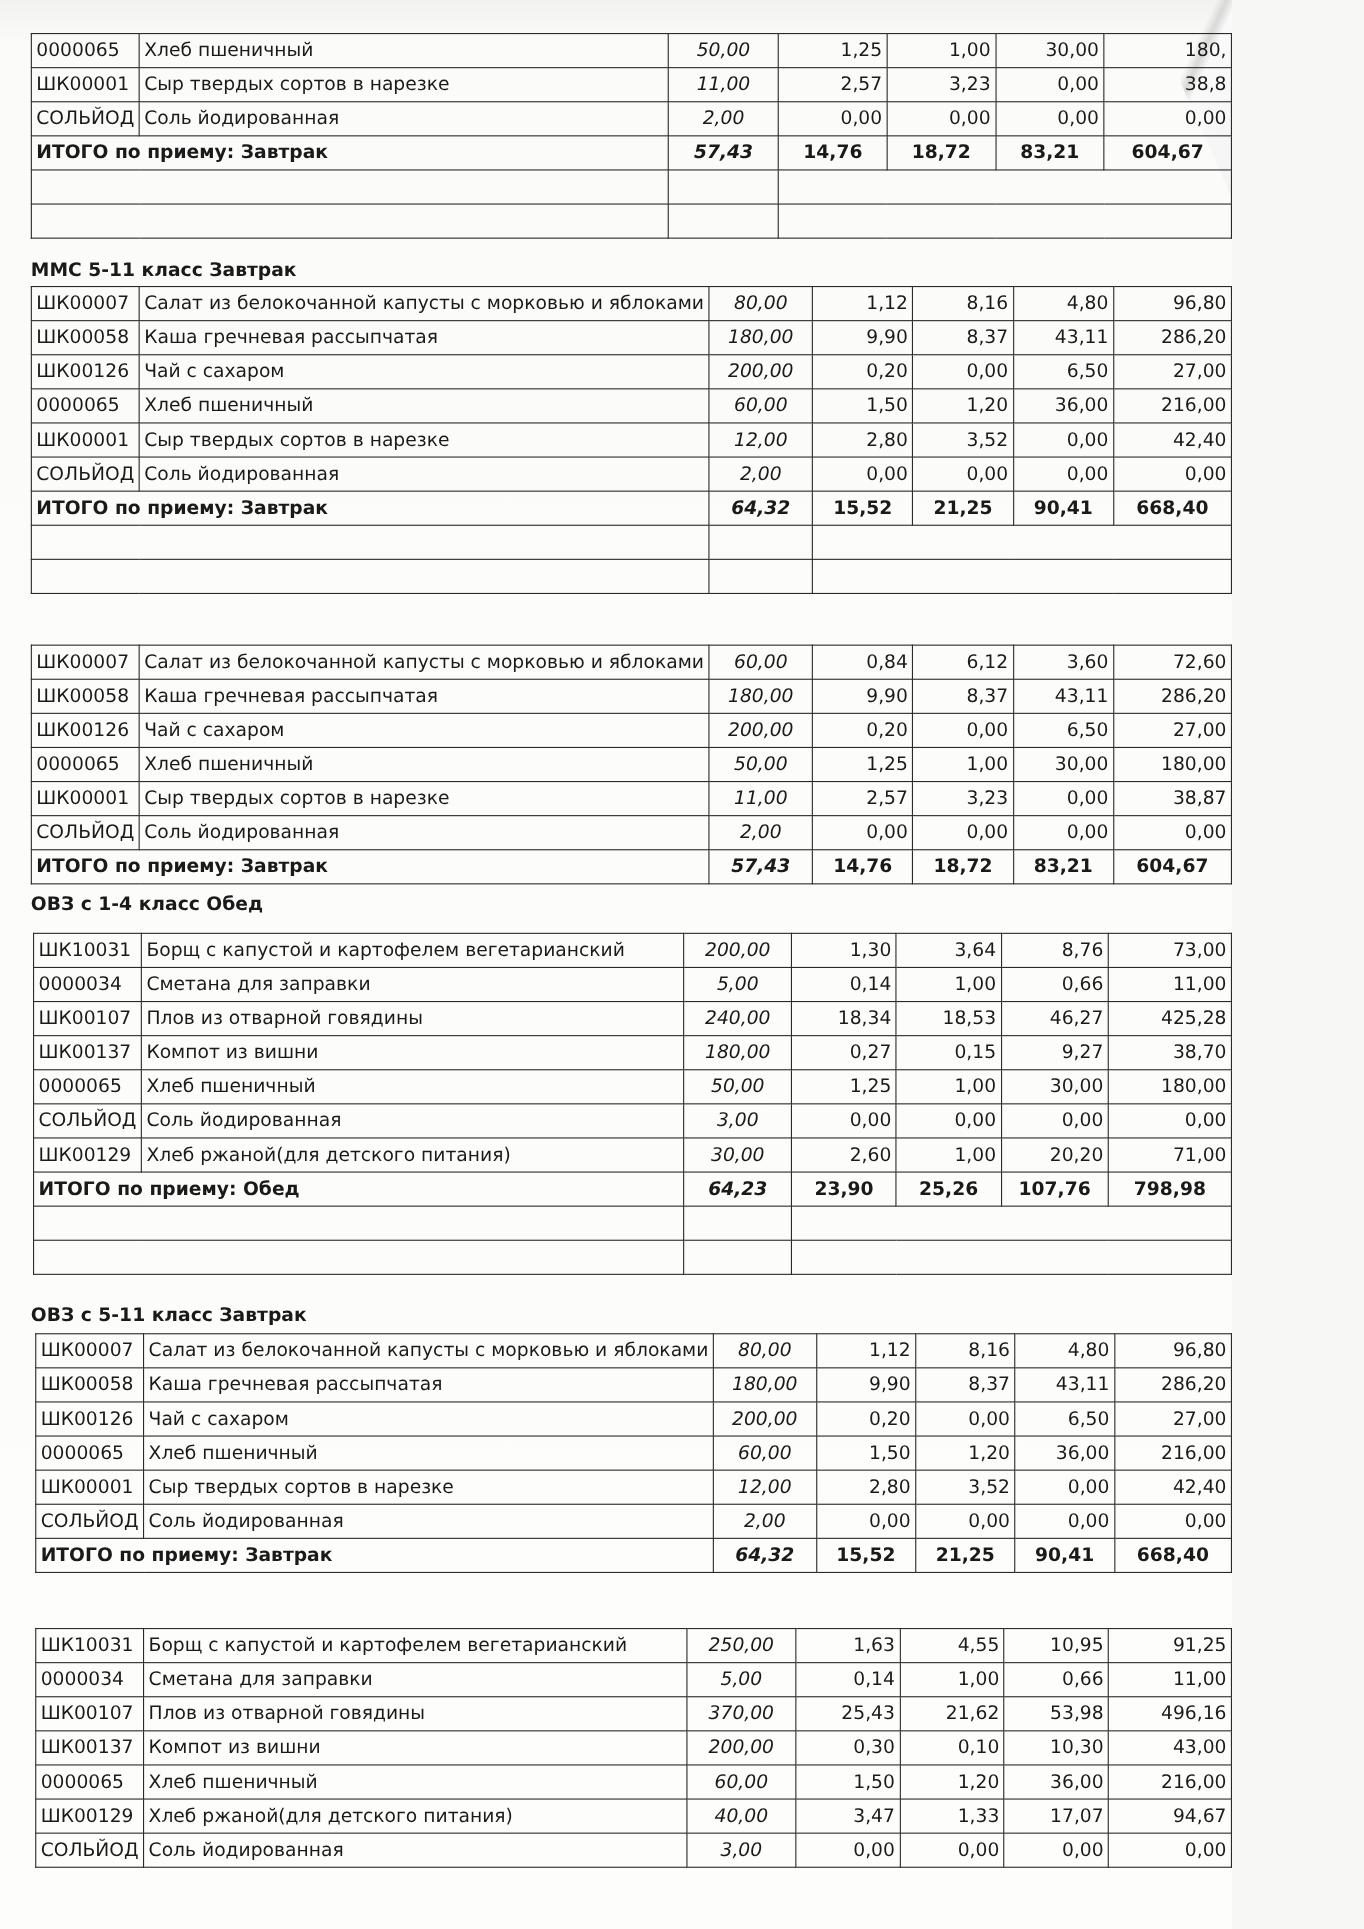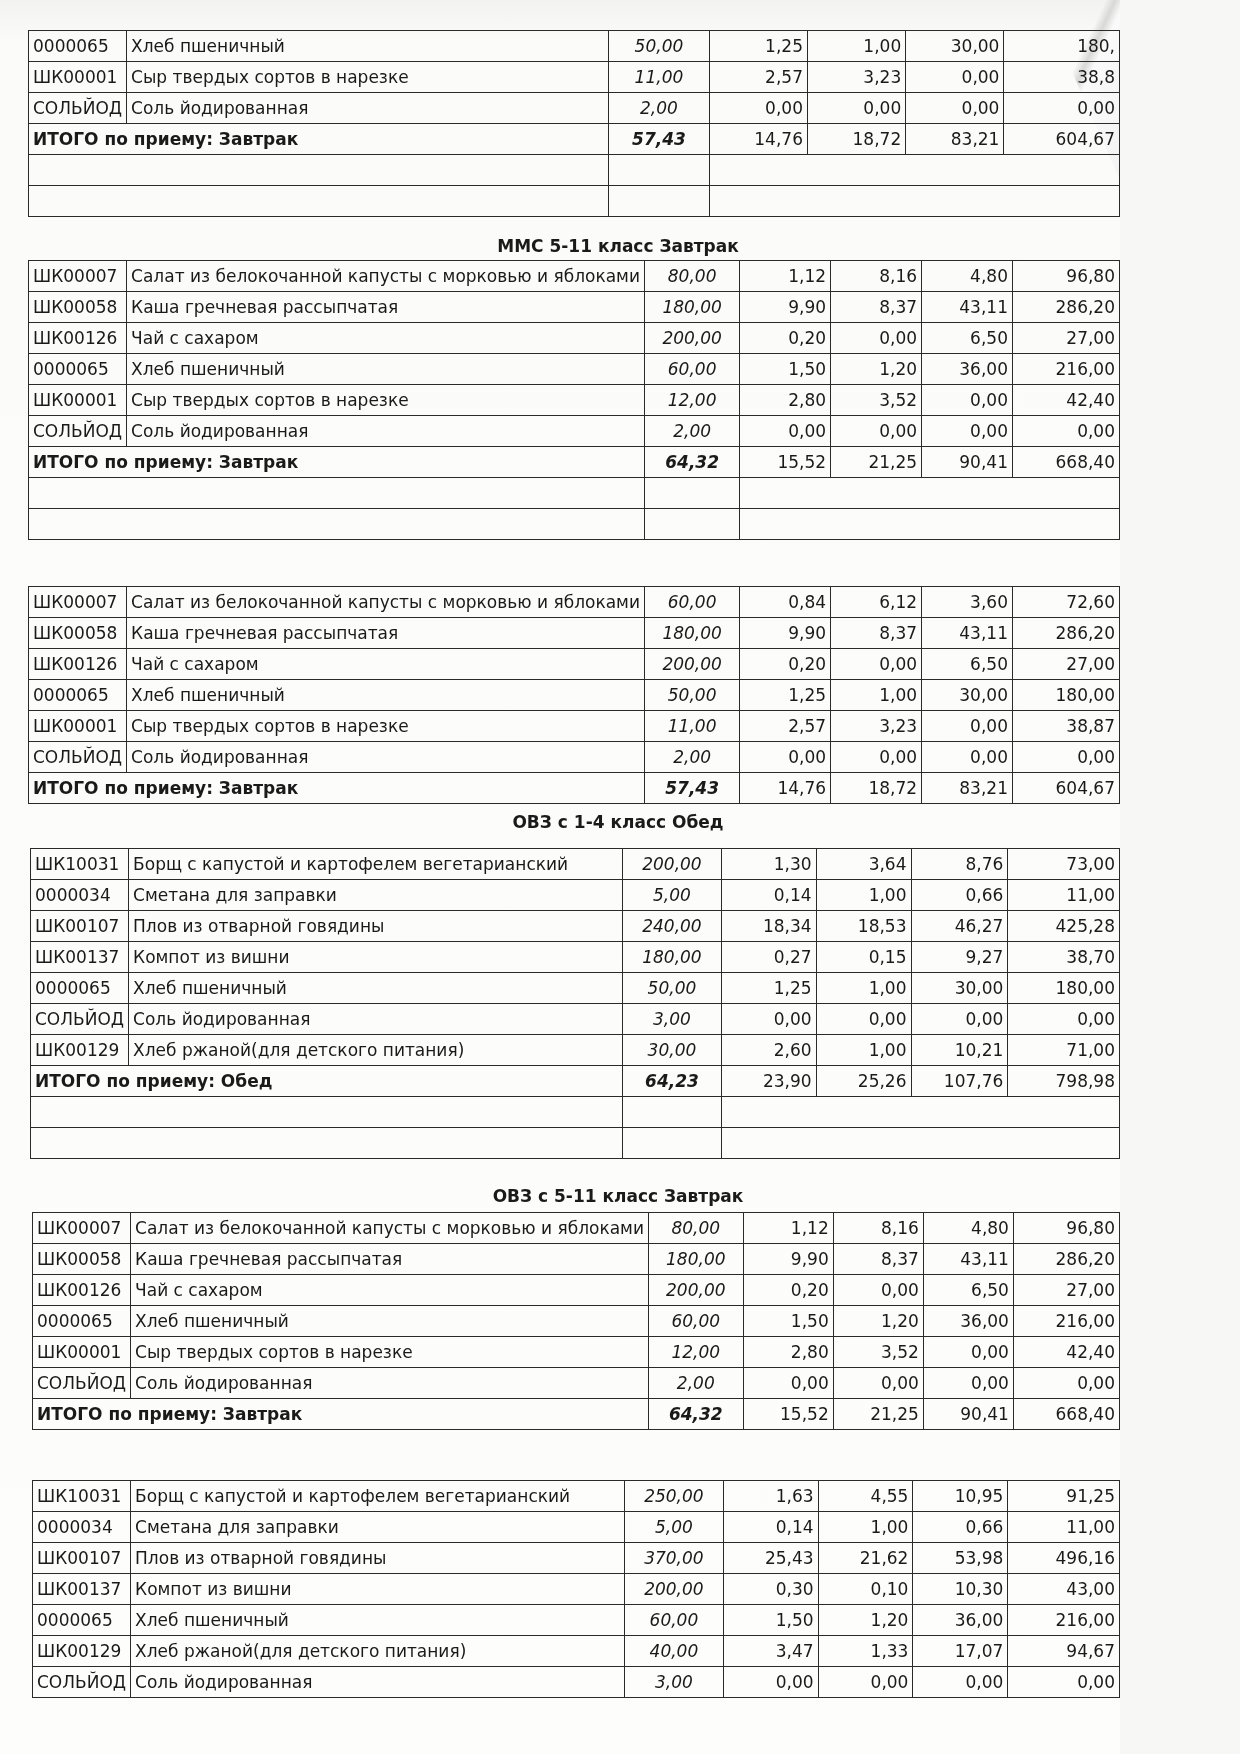--- a/index.html
+++ b/index.html
@@ -24,24 +24,24 @@
   table.grid td {
     border: 1.5px solid #2a2a2a; padding: 0 4px; height: 30px;
     white-space: nowrap; overflow: hidden;
   }
   td.code { width: 88px; }
   td.name { width: 496px; }
   td.qty { width: 96px; text-align: center; font-style: italic; }
   td.num { width: 94px; text-align: right; }
   td.num5 { width: 112px; text-align: right; }
   tr.total td { font-weight: bold; }
-  tr.total td.num, tr.total td.num5 { font-weight: normal; }
+  tr.total td.num, tr.total td.num5 { font-weight: bold; text-align: center; }
   tr.blank td { height: 30px; }
   .section-title {
-    position: absolute; left: 28px; width: 1180px; text-align: center;
+    position: absolute; left: 28px; width: 1180px; 
     font-weight: bold; font-size: 17px;
   }
 </style>
 </head>
 <body>
 
 <div class="page">
   <div class="fold"></div>
 
   <table class="grid" style="left:28px;top:30px;">
@@ -295,21 +295,21 @@
           <td class="num">0,00</td>
           <td class="num">0,00</td>
           <td class="num5">0,00</td>
         </tr>
     <tr>
           <td class="code">ШК00129</td>
           <td class="name">Хлеб ржаной(для детского питания)</td>
           <td class="qty">30,00</td>
           <td class="num">2,60</td>
           <td class="num">1,00</td>
-          <td class="num">10,21</td>
+          <td class="num">20,20</td>
           <td class="num5">71,00</td>
         </tr>
     <tr class="total">
           <td colspan="2">ИТОГО по приему: Обед</td>
           <td class="qty">64,23</td>
           <td class="num">23,90</td>
           <td class="num">25,26</td>
           <td class="num">107,76</td>
           <td class="num5">798,98</td>
         </tr>

